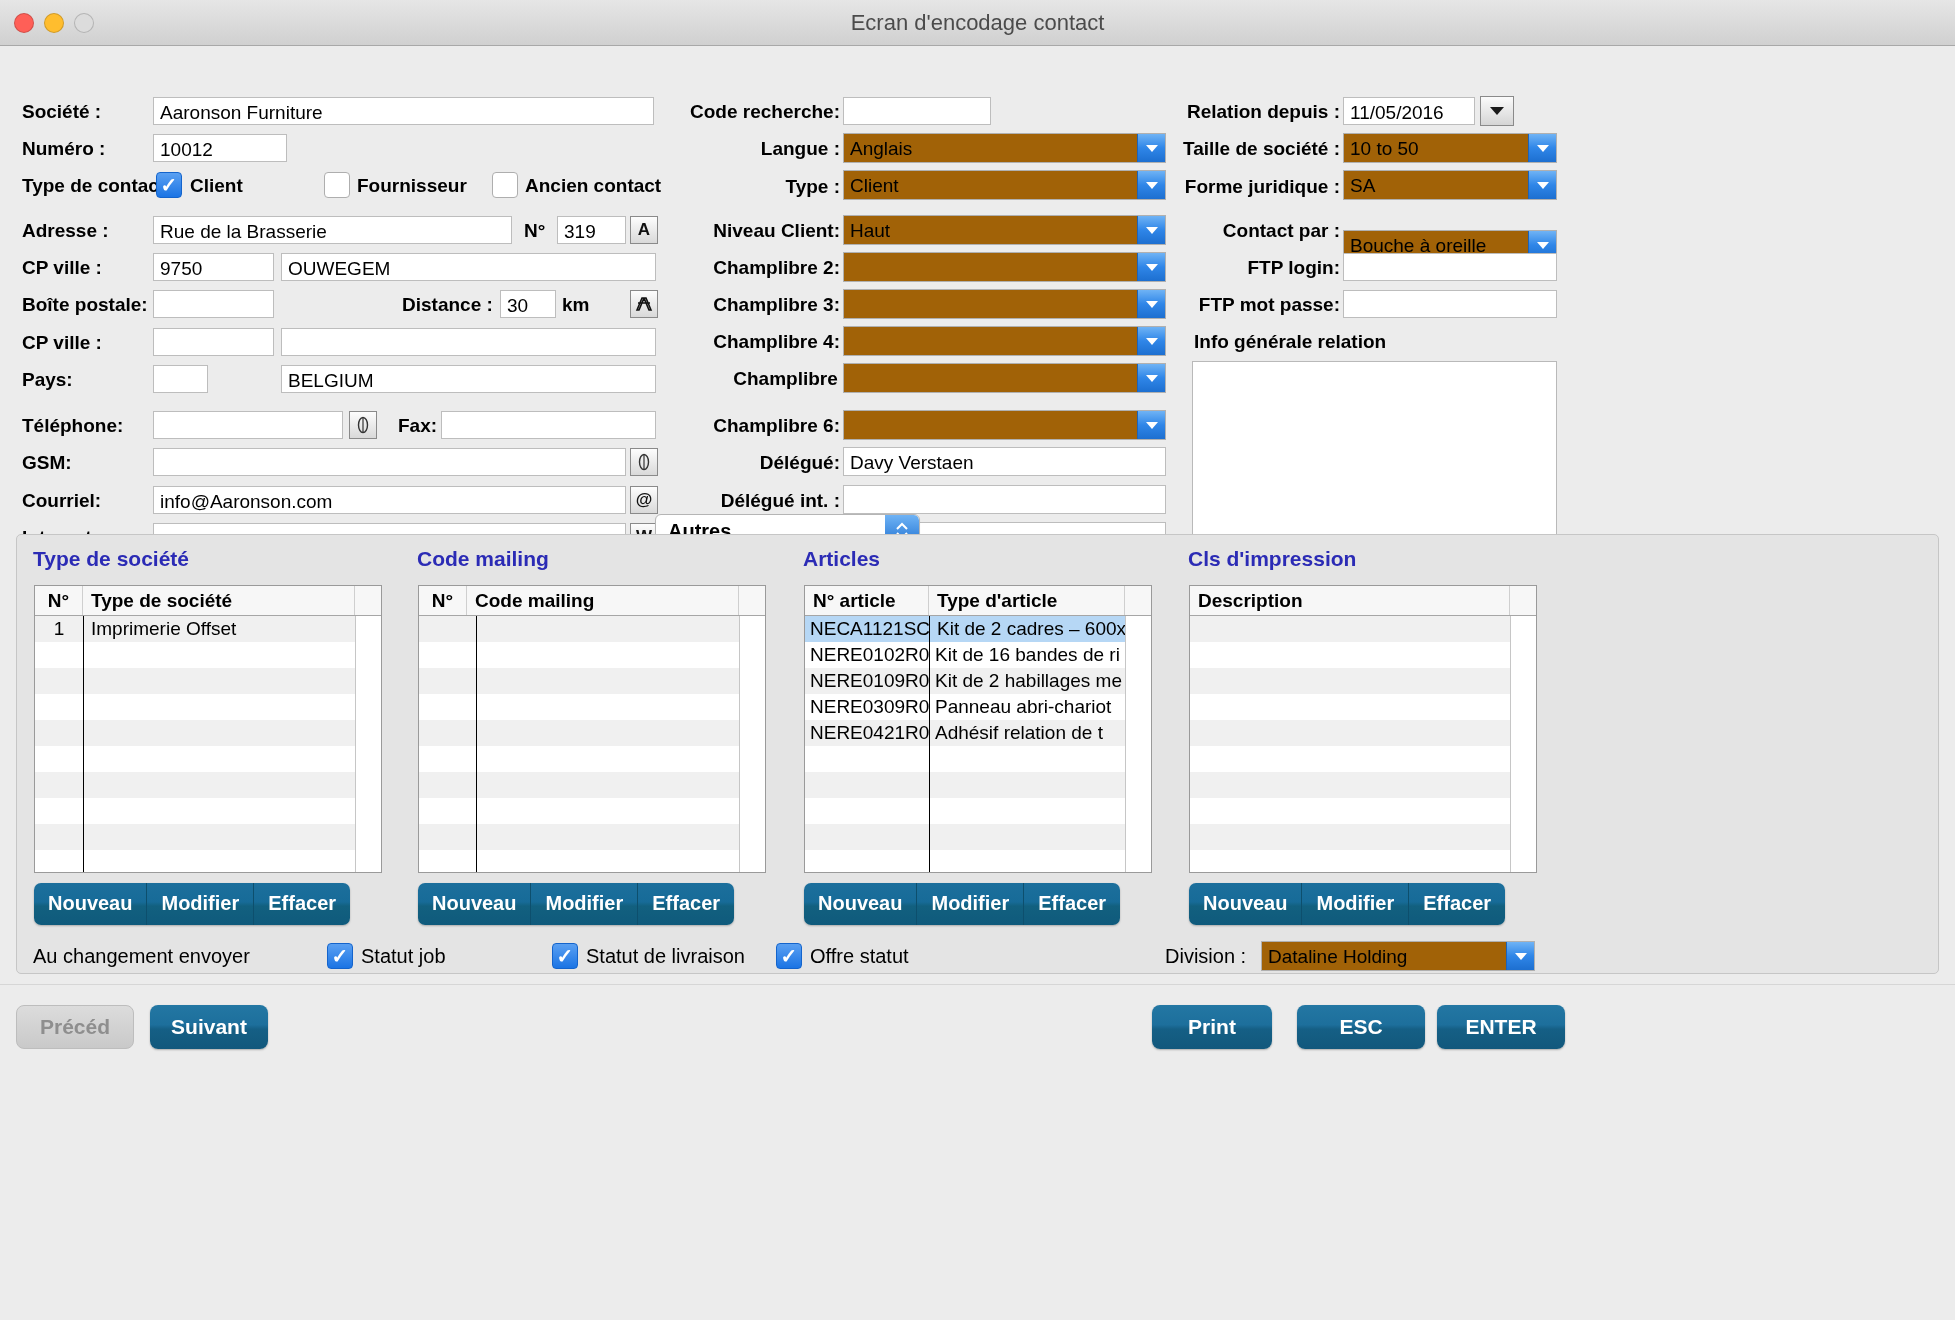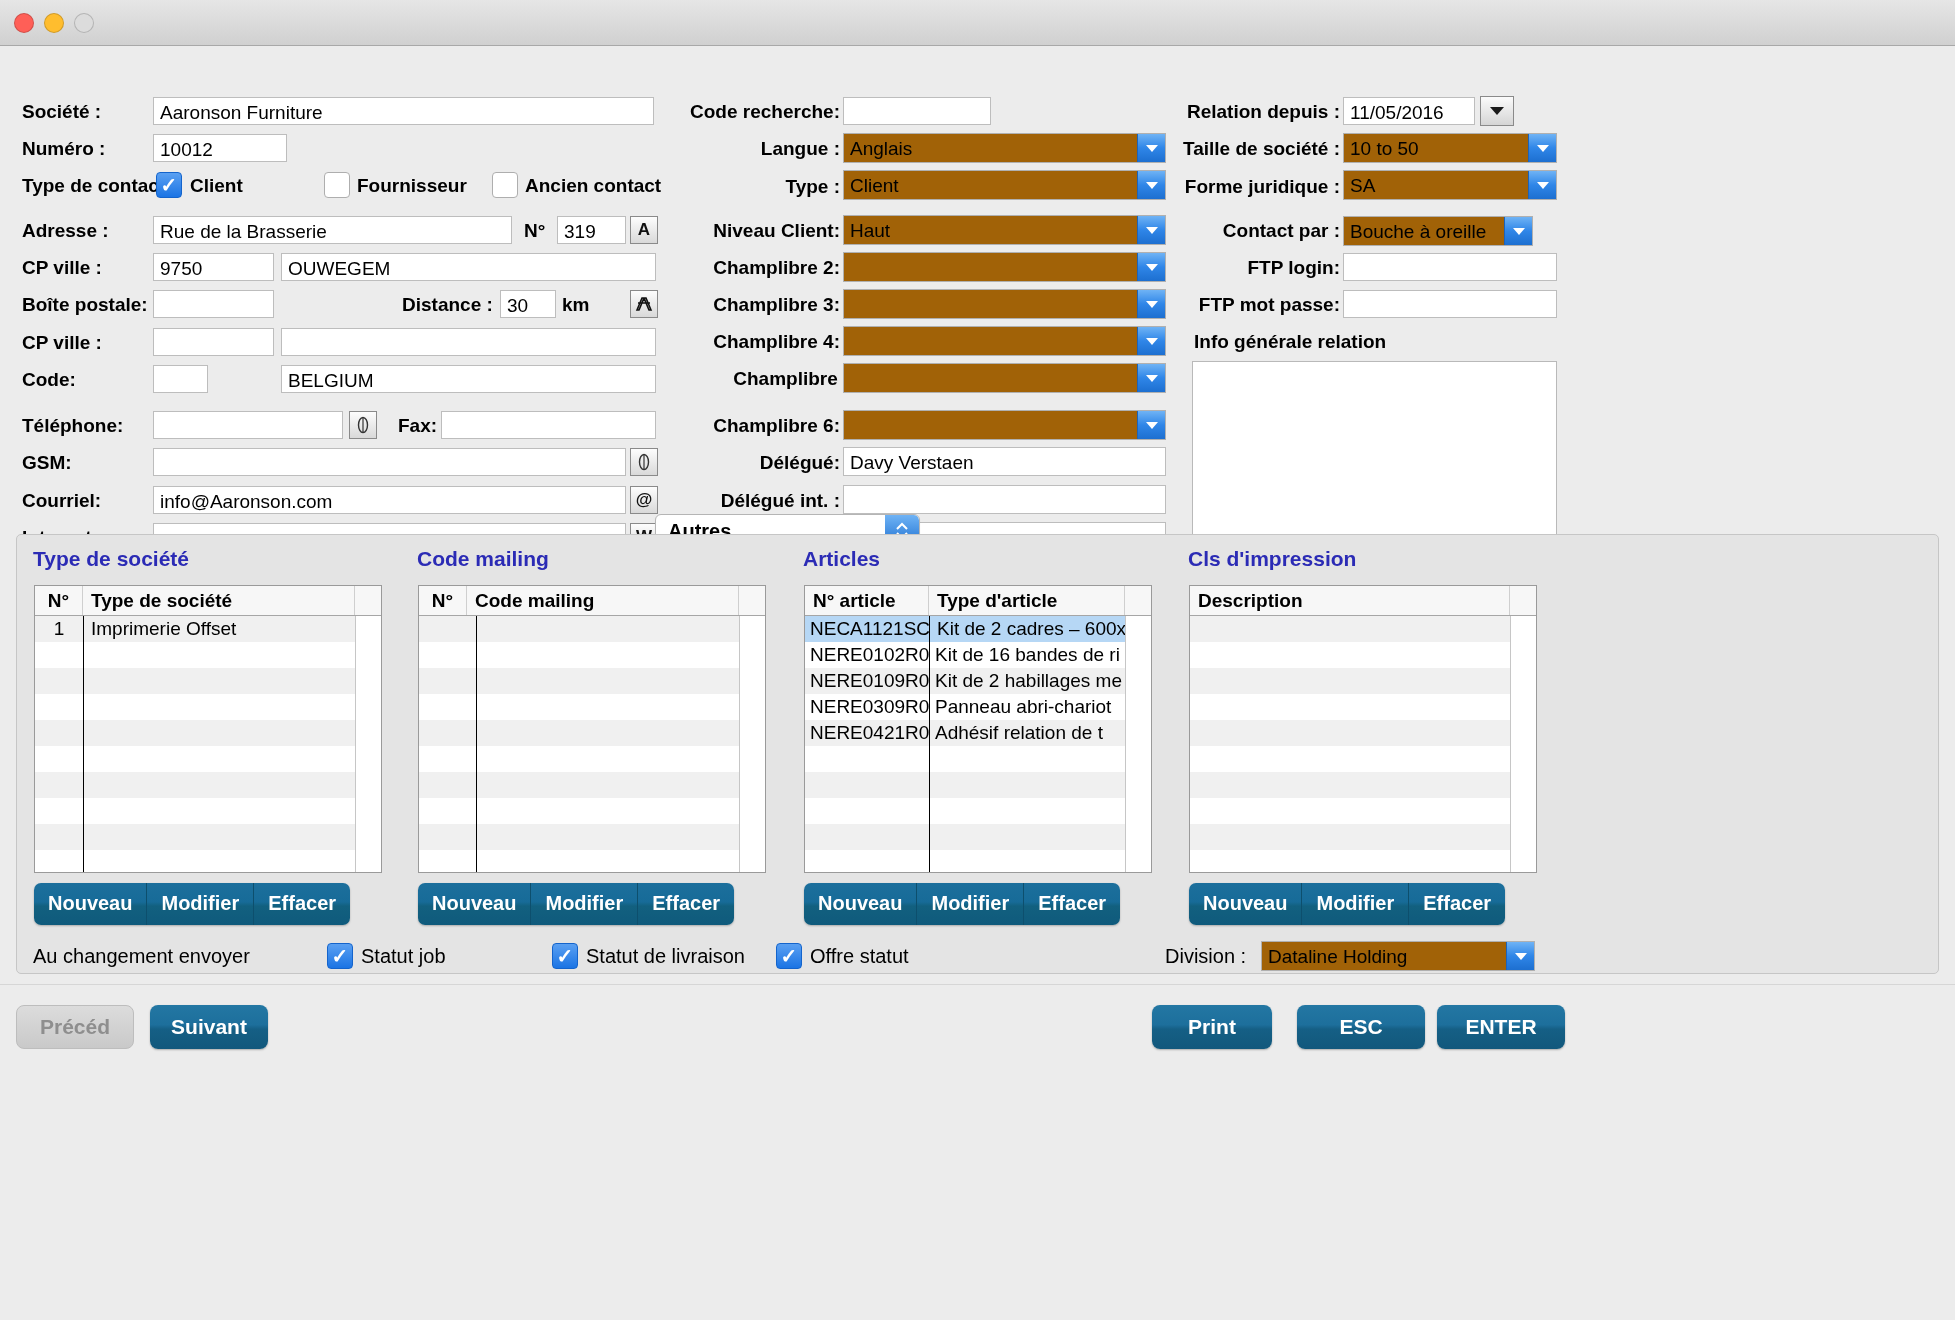--- a/index.html
+++ b/index.html
@@ -188,20 +188,21 @@
 </style>
 </head>
 <body>
 
 <div class="titlebar">
   <div class="traffic">
     <div class="dot red"></div>
     <div class="dot yellow"></div>
     <div class="dot gray"></div>
   </div>
+  <div class="title">Ecran d'encodage contact</div>
 </div>
 
 <div class="form-area">
 
   <div class="lbl" style="left:22px;top:52px">Société :</div>
   <div class="fld" style="left:153px;top:51px;width:501px">Aaronson Furniture</div>
 
   <div class="lbl" style="left:22px;top:89px">Numéro :</div>
   <div class="fld" style="left:153px;top:88px;width:134px">10012</div>
 
@@ -231,21 +232,21 @@
   <div class="iconbtn" style="left:630px;top:244px">
     <svg width="18" height="18" viewBox="0 0 18 18">
         <path d="M2 15 L7 3 L9 3 L4 15 Z M16 15 L11 3 L9 3 L14 15 Z M3 8 H15" stroke="#111" stroke-width="1.6" fill="none"></path>
       </svg>
   </div>
 
   <div class="lbl" style="left:22px;top:283px">CP ville :</div>
   <div class="fld" style="left:153px;top:282px;width:121px"></div>
   <div class="fld" style="left:281px;top:282px;width:375px"></div>
 
-  <div class="lbl" style="left:22px;top:320px">Code:</div>
+  <div class="lbl" style="left:22px;top:320px">Pays:</div>
   <div class="fld" style="left:153px;top:319px;width:55px"></div>
   <div class="fld" style="left:281px;top:319px;width:375px">BELGIUM</div>
 
   <div class="lbl" style="left:22px;top:366px">Téléphone:</div>
   <div class="fld" style="left:153px;top:365px;width:190px"></div>
   <div class="iconbtn" style="left:349px;top:365px">
     <svg width="14" height="18" viewBox="0 0 14 18">
         <ellipse cx="7" cy="9" rx="4.5" ry="7.5" stroke="#333" stroke-width="1.4" fill="none"></ellipse>
         <path d="M7 2 L7 16" stroke="#333" stroke-width="1.2"></path>
       </svg>
@@ -340,21 +341,21 @@
     <span class="arrow"></span>
   </div>
 
   <div class="lbl r" style="left:1090px;top:127px;width:250px">Forme juridique :</div>
   <div class="combo" style="left:1343px;top:124px;width:214px">
     <span>SA</span>
     <span class="arrow"></span>
   </div>
 
   <div class="lbl r" style="left:1090px;top:171px;width:250px">Contact par :</div>
-  <div class="combo" style="left:1343px;top:170px;width:190px">
+  <div class="combo" style="left:1343px;top:184px;width:214px">
     <span>Bouche à oreille</span>
     <span class="arrow"></span>
   </div>
 
   <div class="lbl r" style="left:1090px;top:208px;width:250px">FTP login:</div>
   <div class="fld" style="left:1343px;top:207px;width:214px"></div>
 
   <div class="lbl r" style="left:1090px;top:245px;width:250px">FTP mot passe:</div>
   <div class="fld" style="left:1343px;top:244px;width:214px"></div>
 

